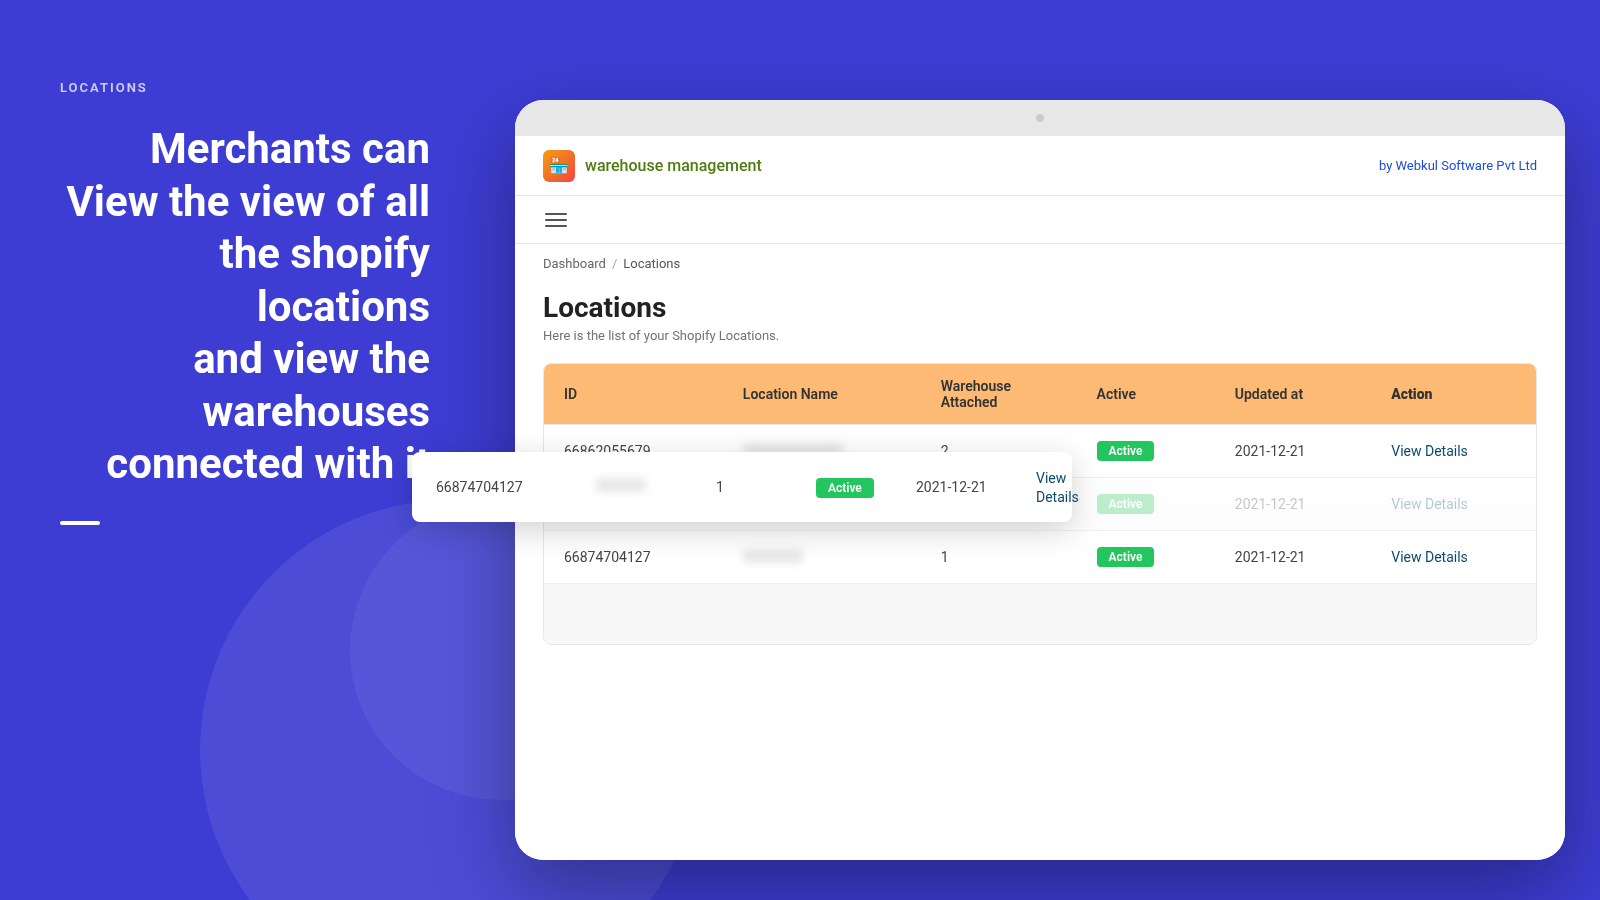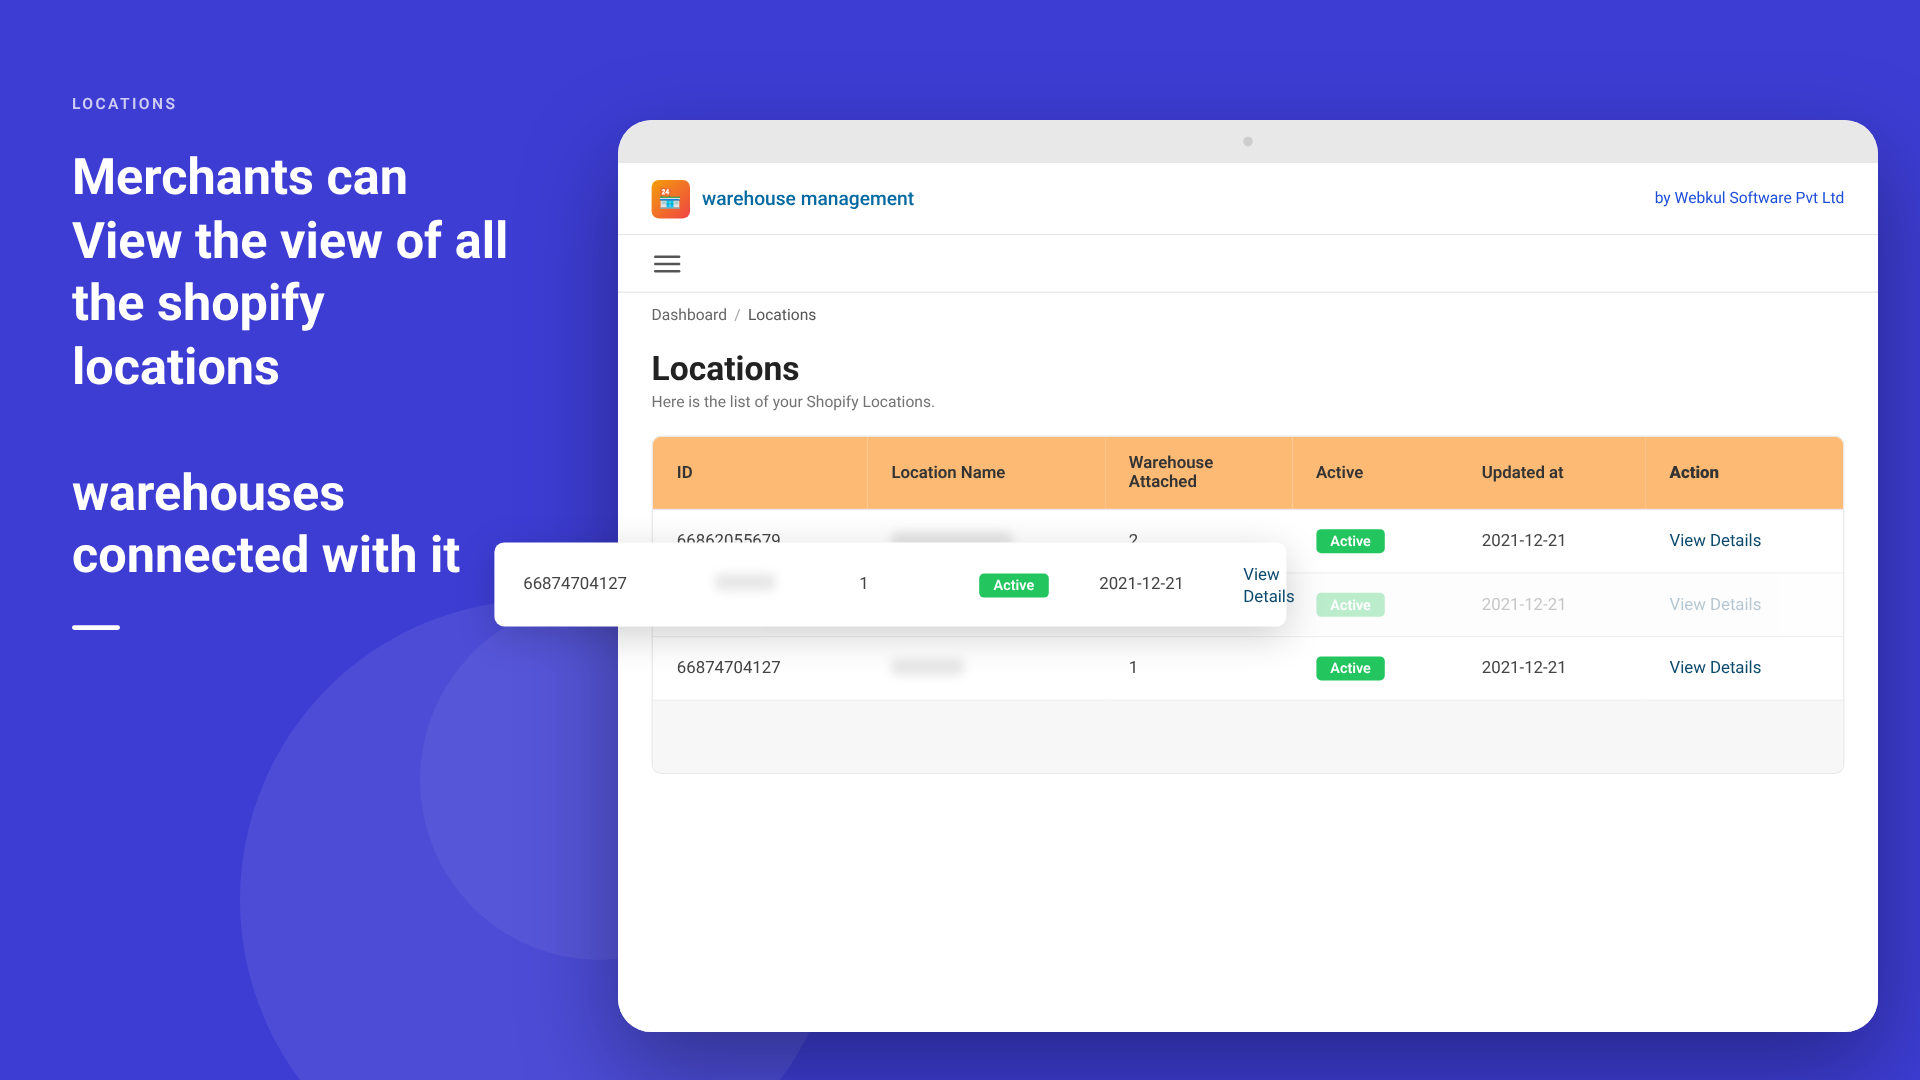--- a/index.html
+++ b/index.html
@@ -55,20 +55,21 @@
       text-transform: uppercase;
       margin-bottom: 28px;
     }
 
     .main-text {
       color: #ffffff;
       font-size: 42px;
       font-weight: 700;
       line-height: 1.25;
       margin-bottom: 30px;
+      text-align: right;
     }
 
     .accent-line {
       width: 40px;
       height: 4px;
       background: #ffffff;
       border-radius: 2px;
     }
 
     
@@ -143,21 +144,21 @@
       background: linear-gradient(135deg, #f59e0b, #ef4444);
       border-radius: 6px;
       display: flex;
       align-items: center;
       justify-content: center;
       font-size: 16px;
     }
 
     .brand-name {
       font-size: 16px;
-      color: #0369a1;
+      color: #4d7c0f;
       font-weight: 500;
     }
 
     .by-webkul {
       font-size: 13px;
       color: #1d4ed8;
     }
 
     
     .app-nav {
@@ -318,21 +319,21 @@
 
 <div class="bg-circle-1"></div>
 <div class="bg-circle-2"></div>
 
 <div class="left-panel">
   <p class="section-label">LOCATIONS</p>
   <div class="main-text">
     <span>Merchants can</span><br>
     <span>View the view of all</span><br>
     <span>the shopify locations</span><br>
-    <br>
+    <span>and view the</span><br>
     <span>warehouses</span><br>
     <span>connected with it</span>
   </div>
   <div class="accent-line"></div>
 </div>
 
 <div class="device-area">
   <div class="device">
     <div class="device-top-bar">
       <div class="device-dot"></div>

